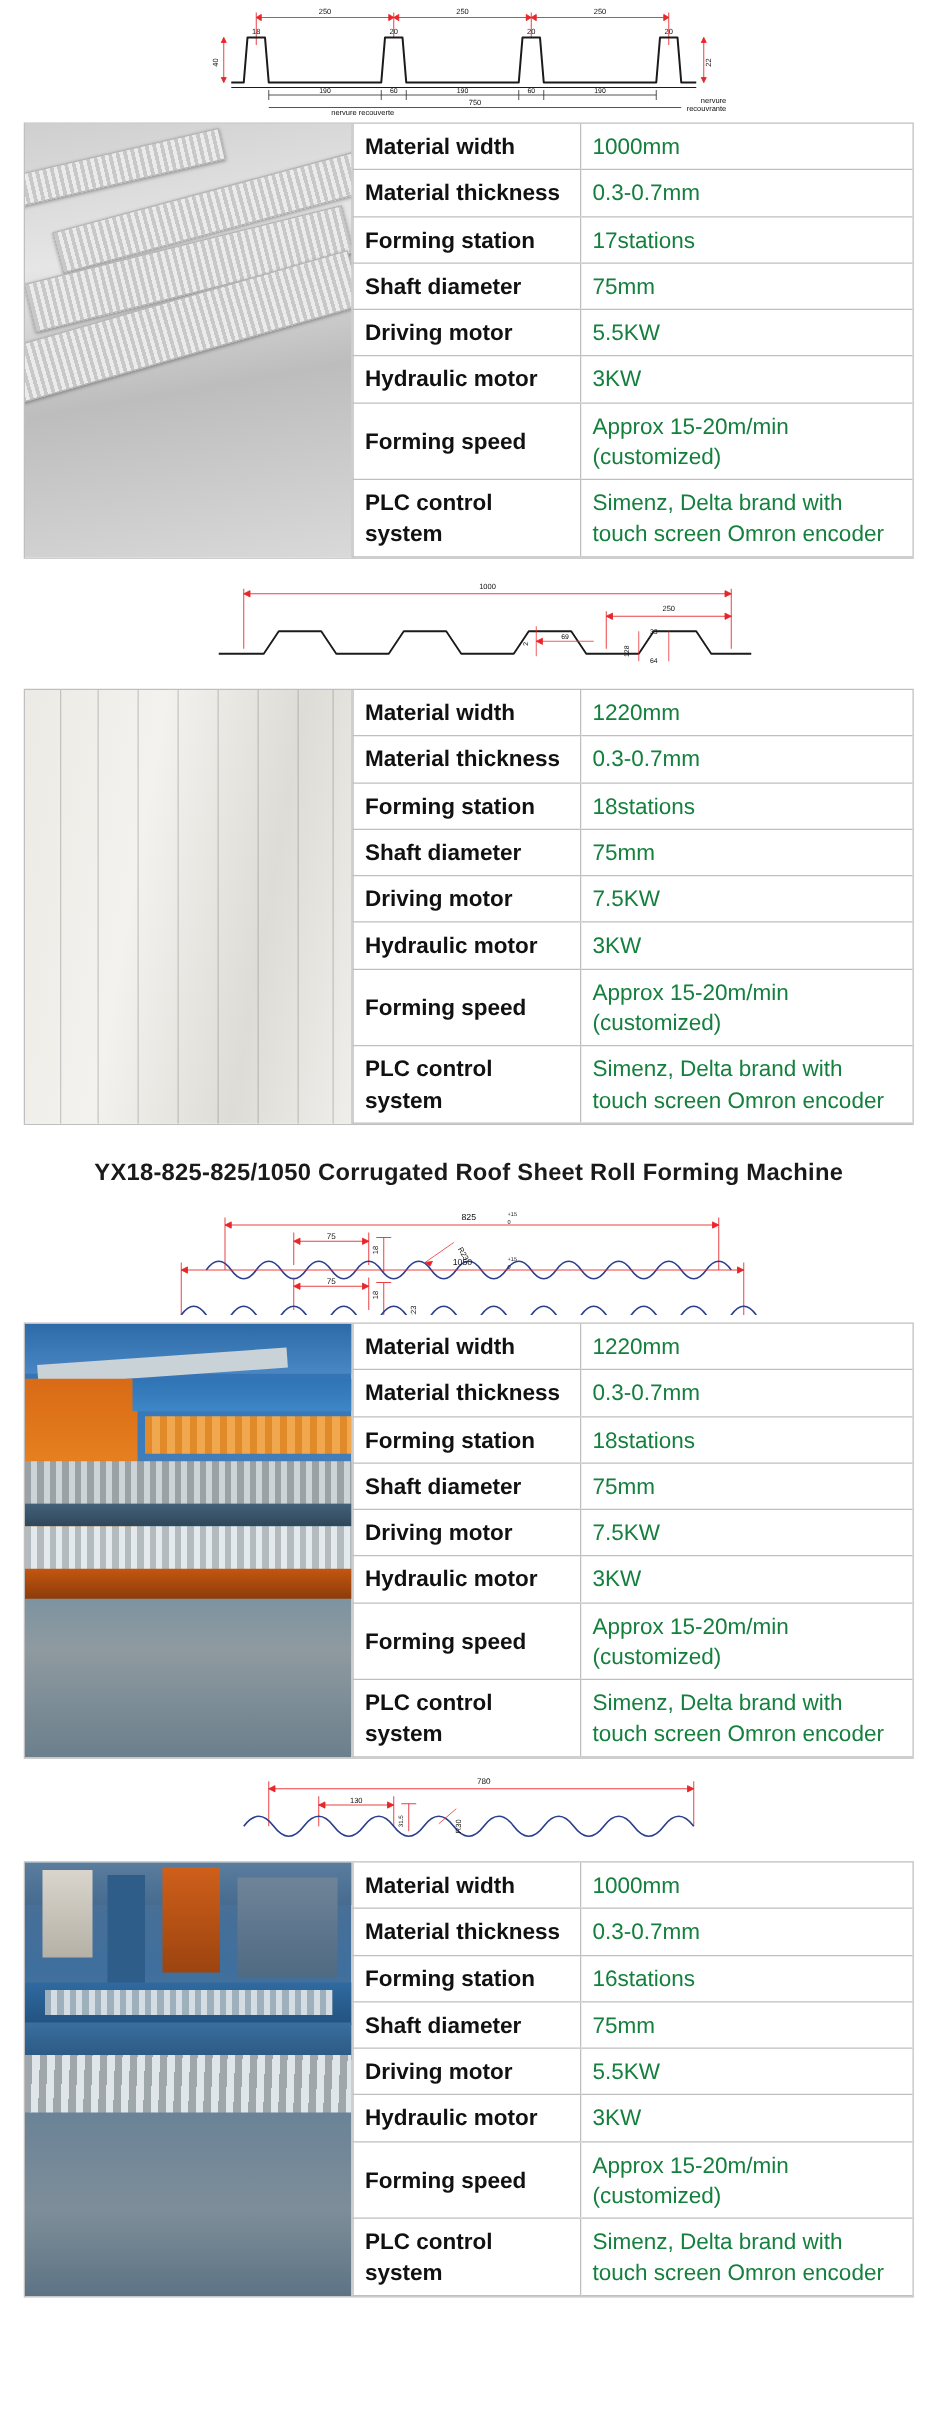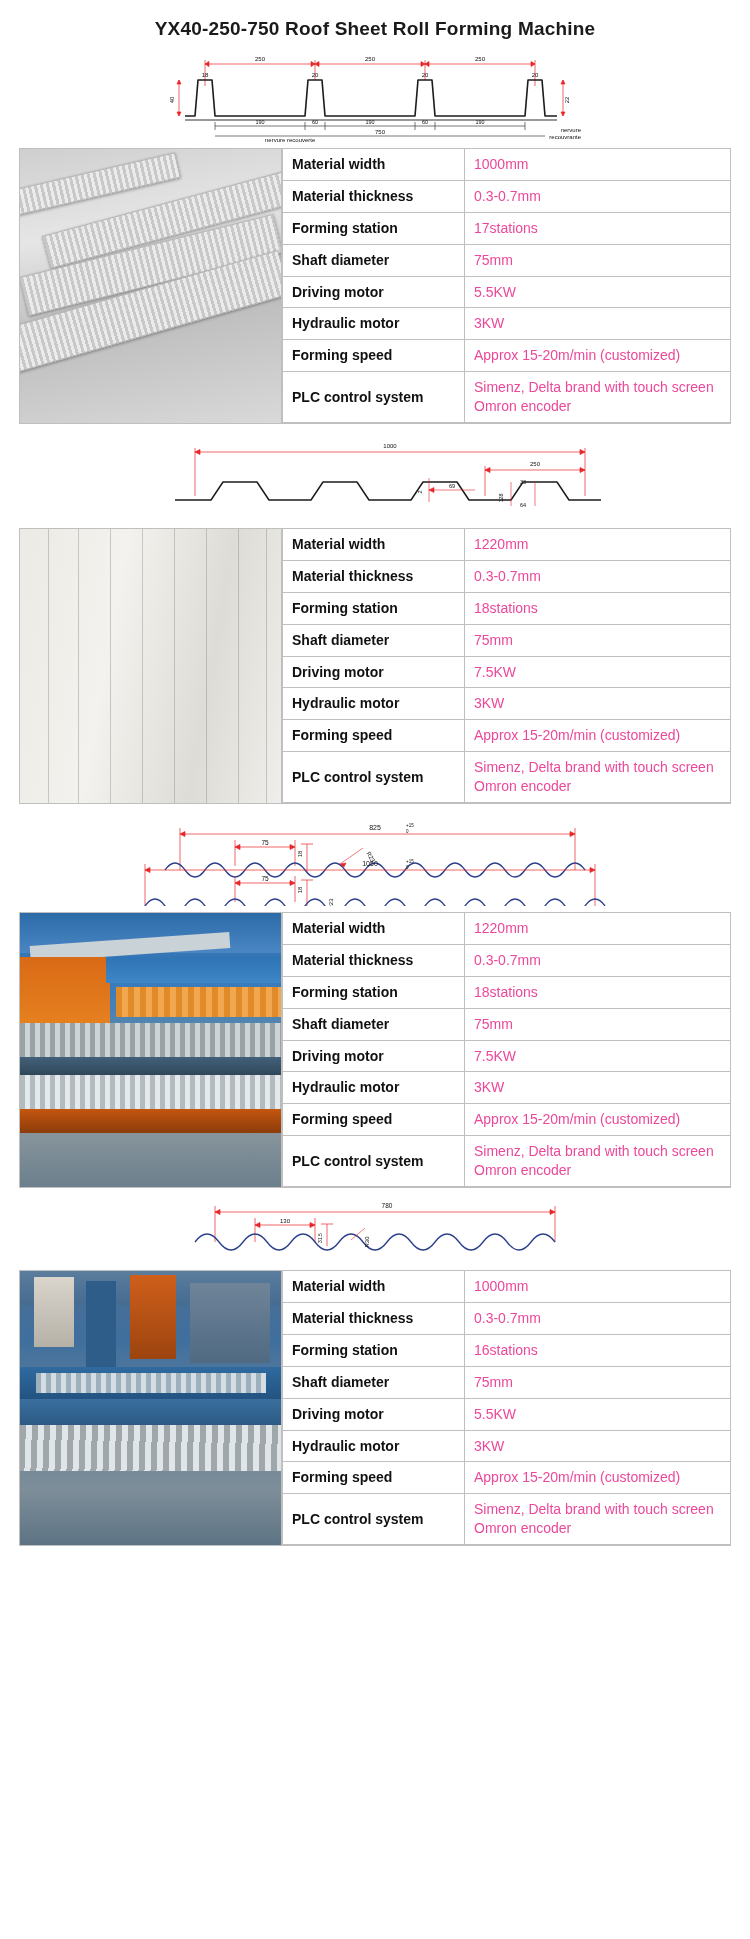--- a/index.html
+++ b/index.html
@@ -41,38 +41,38 @@
     width: 262px;
     flex: 0 0 262px;
     position: relative;
     overflow: hidden;
     border-right: 1px solid #bfbfbf;
   }
   .spec-table {
     flex: 1 1 auto;
     border-collapse: collapse;
     table-layout: fixed;
-    font-size: 14px;
+    font-size: 18px;
     color: #222;
   }
   .spec-table td {
     border: 1px solid #bfbfbf;
     border-top: none;
     border-right: none;
     padding: 6px 9px;
     vertical-align: middle;
     line-height: 1.35;
   }
   .spec-table tr:first-child td { border-top: none; }
   .spec-table td.k {
     width: 182px;
     font-weight: bold;
     color: #111;
   }
-  .spec-table td.v { color: #ec4899; }
+  .spec-table td.v { color: #15803d; }
 
   
   .ph-sheets { background: linear-gradient(170deg,#cfcfcf 0%,#e6e6e6 30%,#bdbdbd 60%,#d9d9d9 100%); height:100%; }
   .ph-sheets .strip {
     position:absolute; background:
       repeating-linear-gradient(90deg,#c8c8c8 0 3px,#ebebeb 3px 6px);
     box-shadow: 0 1px 3px rgba(0,0,0,.35);
     border:1px solid #b4b4b4;
   }
   .ph-white { background: linear-gradient(100deg,#eceae4 0%,#f3f2ee 35%,#dedcd6 70%,#efeeea 100%); height:100%; }
@@ -84,21 +84,20 @@
 
   
   text { font-family: "Liberation Sans", sans-serif; }
 </style>
 </head>
 <body>
 
 <div class="page">
 
   <div class="section">
-    <div class="sec-title">YX40-250-750 Roof Sheet Roll Forming Machine</div>
 
     <div class="diagram-wrap">
       <svg width="420" height="92" viewBox="0 0 420 92">
         <g stroke="#e8262a" stroke-width="0.7" fill="none">
           <line x1="40" y1="10" x2="40" y2="36"></line>
             <line x1="150" y1="10" x2="150" y2="30"></line>
           <line x1="260" y1="10" x2="260" y2="30"></line>
             <line x1="370" y1="10" x2="370" y2="36"></line>
           <line x1="40" y1="14" x2="150" y2="14"></line>
             <line x1="150" y1="14" x2="260" y2="14"></line>
@@ -301,20 +300,21 @@
         <tr>
           <td class="k">PLC control system</td>
           <td class="v">Simenz, Delta brand with touch screen Omron encoder</td>
         </tr>
       </tbody>
         </table>
     </div>
   </div>
 
   <div class="section">
+    <div class="sec-title">YX18-825-825/1050 Corrugated Roof Sheet Roll Forming Machine</div>
 
     <div class="diagram-wrap">
       <svg width="500" height="92" viewBox="0 0 500 92">
         <g stroke="#e8262a" stroke-width="0.7" fill="none">
           <line x1="55" y1="14" x2="55" y2="56"></line>
           <line x1="450" y1="14" x2="450" y2="56"></line>
           <line x1="55" y1="20" x2="450" y2="20"></line>
           <path d="M55,20 l5,-2.5 v5 z" fill="#e8262a"></path>
             <path d="M450,20 l-5,-2.5 v5 z" fill="#e8262a"></path>
           <line x1="110" y1="26" x2="110" y2="52"></line>

